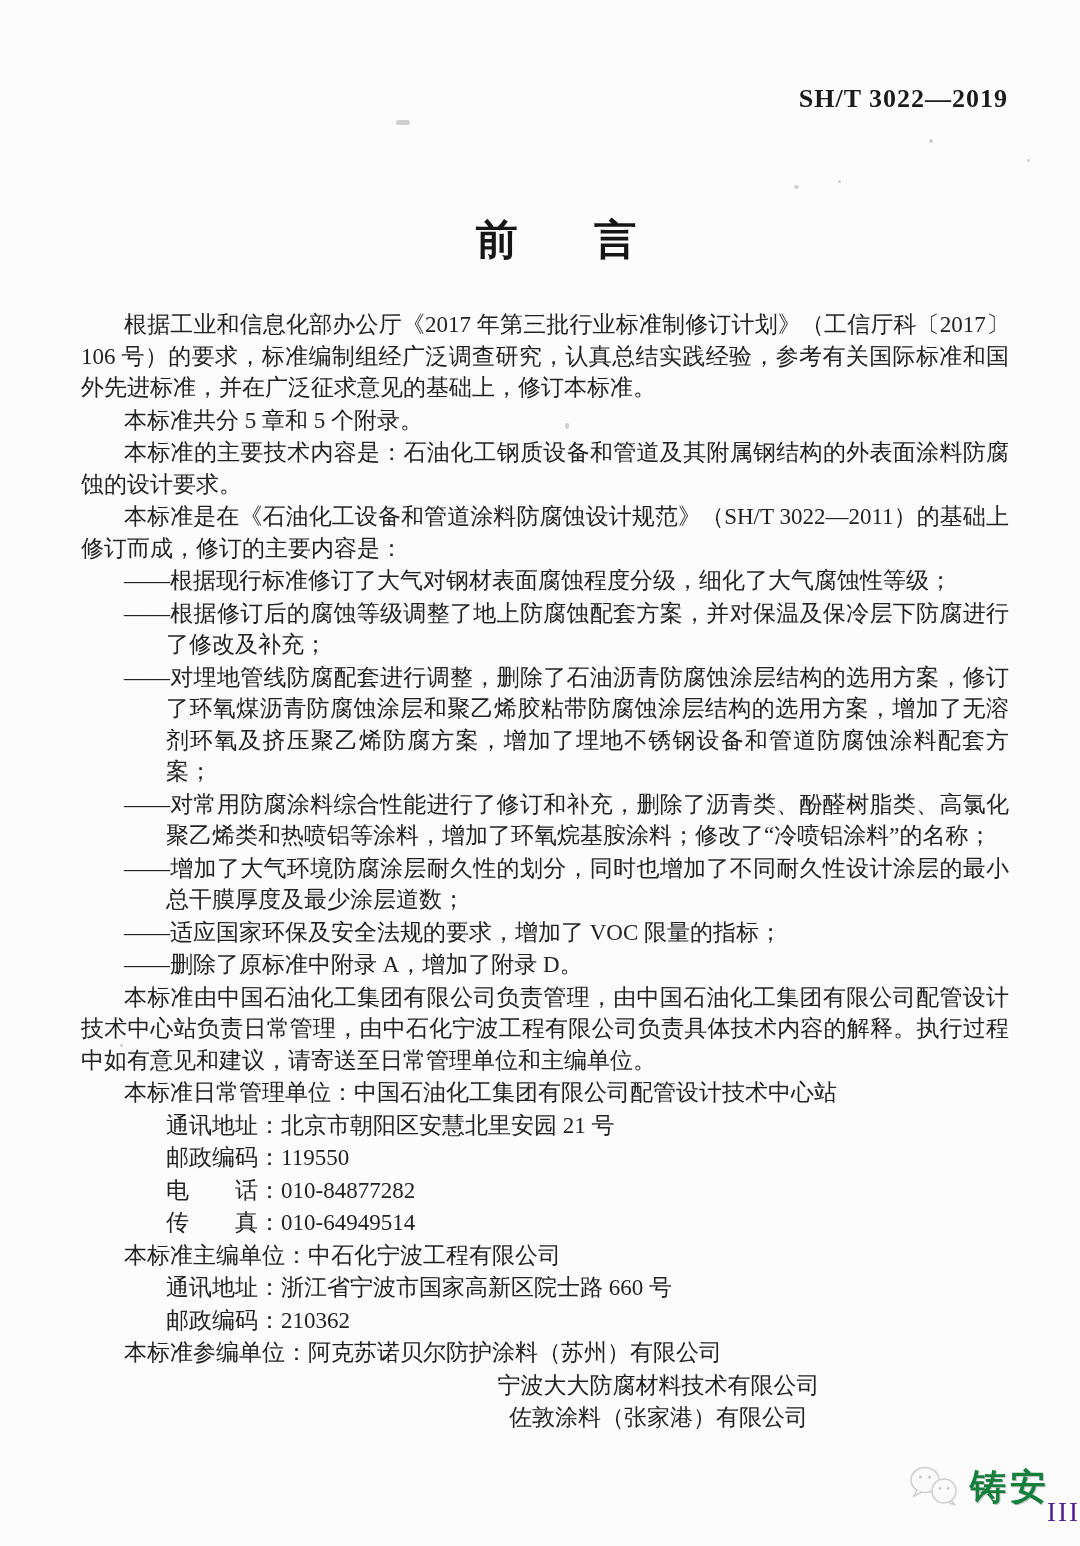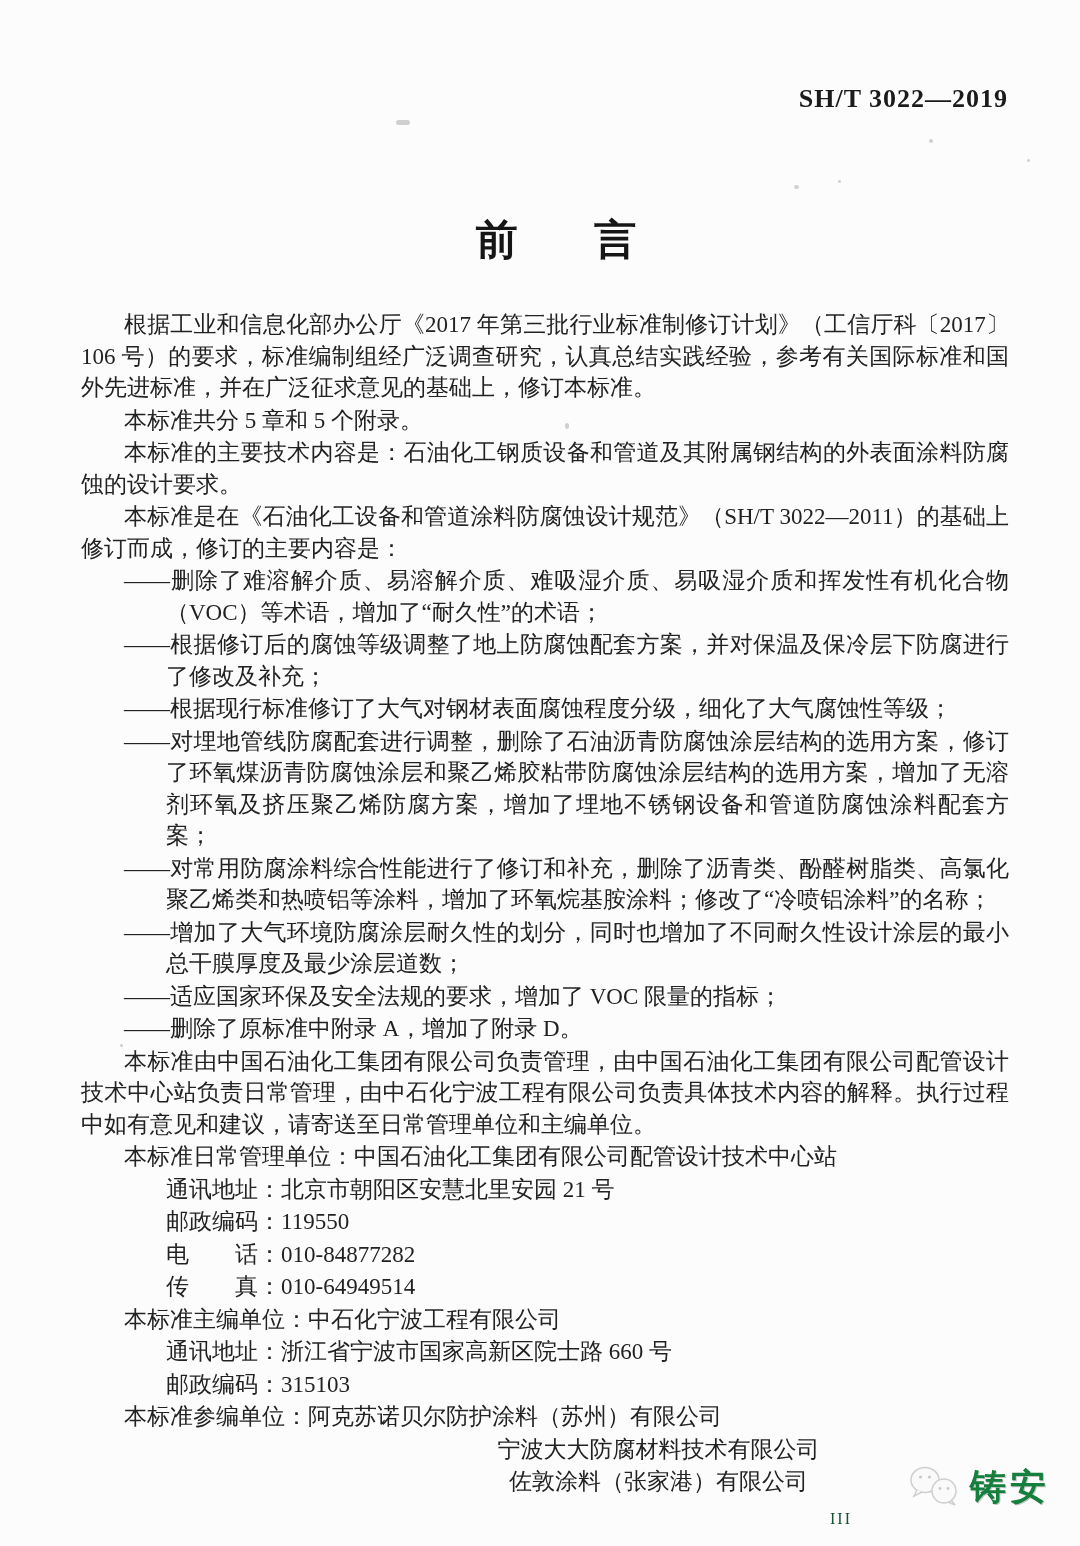--- a/index.html
+++ b/index.html
@@ -81,27 +81,27 @@
     letter-spacing: 4px;
     color: #15803d;
     text-shadow: 1px 1px 0 #c6c6c6, -1px -1px 0 #ffffff;
   }
   
   .page-number {
     position: absolute;
     left: 0;
     bottom: 18px;
     width: 100%;
-    text-align: left;
+    text-align: right;
     padding-left: 830px;
     box-sizing: border-box;
     font-family: "Liberation Serif", "DejaVu Serif", serif;
-    font-size: 16px;
+    font-size: 27px;
     letter-spacing: 2px;
-    color: #14532d;
+    color: #4c1d95;
   }
   
   .speck {
     position: absolute;
     background: #9a9a9a;
     opacity: 0.45;
     border-radius: 50%;
   }
 </style>
 </head>
@@ -116,37 +116,36 @@
   <h1 class="page-title">
     <span class="t1">前</span>
     <span class="t2">言</span>
   </h1>
 
   <div class="doc-body">
       <p class="blk para">根据工业和信息化部办公厅《2017 年第三批行业标准制修订计划》（工信厅科〔2017〕106 号）的要求，标准编制组经广泛调查研究，认真总结实践经验，参考有关国际标准和国外先进标准，并在广泛征求意见的基础上，修订本标准。</p>
       <p class="blk para">本标准共分 5 章和 5 个附录。</p>
       <p class="blk para">本标准的主要技术内容是：石油化工钢质设备和管道及其附属钢结构的外表面涂料防腐蚀的设计要求。</p>
       <p class="blk para">本标准是在《石油化工设备和管道涂料防腐蚀设计规范》（SH/T 3022—2011）的基础上修订而成，修订的主要内容是：</p>
-      <p class="blk bullet">——删除了难溶解介质、易溶解介质、难吸湿介质、易吸湿介质和挥发性有机化合物（VOC）等术语，增加了“耐久性”的术语；</p>
+      <p class="blk bullet">——根据现行标准修订了大气对钢材表面腐蚀程度分级，细化了大气腐蚀性等级；</p>
       <p class="blk bullet">——根据修订后的腐蚀等级调整了地上防腐蚀配套方案，并对保温及保冷层下防腐进行了修改及补充；</p>
-      <p class="blk bullet">——根据现行标准修订了大气对钢材表面腐蚀程度分级，细化了大气腐蚀性等级；</p>
       <p class="blk bullet">——对埋地管线防腐配套进行调整，删除了石油沥青防腐蚀涂层结构的选用方案，修订了环氧煤沥青防腐蚀涂层和聚乙烯胶粘带防腐蚀涂层结构的选用方案，增加了无溶剂环氧及挤压聚乙烯防腐方案，增加了埋地不锈钢设备和管道防腐蚀涂料配套方案；</p>
       <p class="blk bullet">——对常用防腐涂料综合性能进行了修订和补充，删除了沥青类、酚醛树脂类、高氯化聚乙烯类和热喷铝等涂料，增加了环氧烷基胺涂料；修改了“冷喷铝涂料”的名称；</p>
       <p class="blk bullet">——增加了大气环境防腐涂层耐久性的划分，同时也增加了不同耐久性设计涂层的最小总干膜厚度及最少涂层道数；</p>
       <p class="blk bullet">——适应国家环保及安全法规的要求，增加了 VOC 限量的指标；</p>
       <p class="blk bullet">——删除了原标准中附录 A，增加了附录 D。</p>
       <p class="blk para">本标准由中国石油化工集团有限公司负责管理，由中国石油化工集团有限公司配管设计技术中心站负责日常管理，由中石化宁波工程有限公司负责具体技术内容的解释。执行过程中如有意见和建议，请寄送至日常管理单位和主编单位。</p>
       <p class="blk info1">本标准日常管理单位：中国石油化工集团有限公司配管设计技术中心站</p>
       <p class="blk info2">通讯地址：北京市朝阳区安慧北里安园 21 号</p>
       <p class="blk info2">邮政编码：119550</p>
       <p class="blk info2">电　　话：010-84877282</p>
       <p class="blk info2">传　　真：010-64949514</p>
       <p class="blk info1">本标准主编单位：中石化宁波工程有限公司</p>
       <p class="blk info2">通讯地址：浙江省宁波市国家高新区院士路 660 号</p>
-      <p class="blk info2">邮政编码：315103</p>
+      <p class="blk info2">邮政编码：210362</p>
       <p class="blk info1">本标准参编单位：阿克苏诺贝尔防护涂料（苏州）有限公司</p>
       <p class="blk info3">宁波大大防腐材料技术有限公司</p>
       <p class="blk info3">佐敦涂料（张家港）有限公司</p>
     </div>
 
   <div class="speck" style="left:396px; top:120px; width:14px; height:5px; border-radius:3px;"></div>
   <div class="speck" style="left:929px; top:139px; width:4px; height:4px;"></div>
   <div class="speck" style="left:794px; top:185px; width:5px; height:4px;"></div>
   <div class="speck" style="left:838px; top:180px; width:3px; height:3px;"></div>
   <div class="speck" style="left:565px; top:423px; width:4px; height:6px;"></div>

